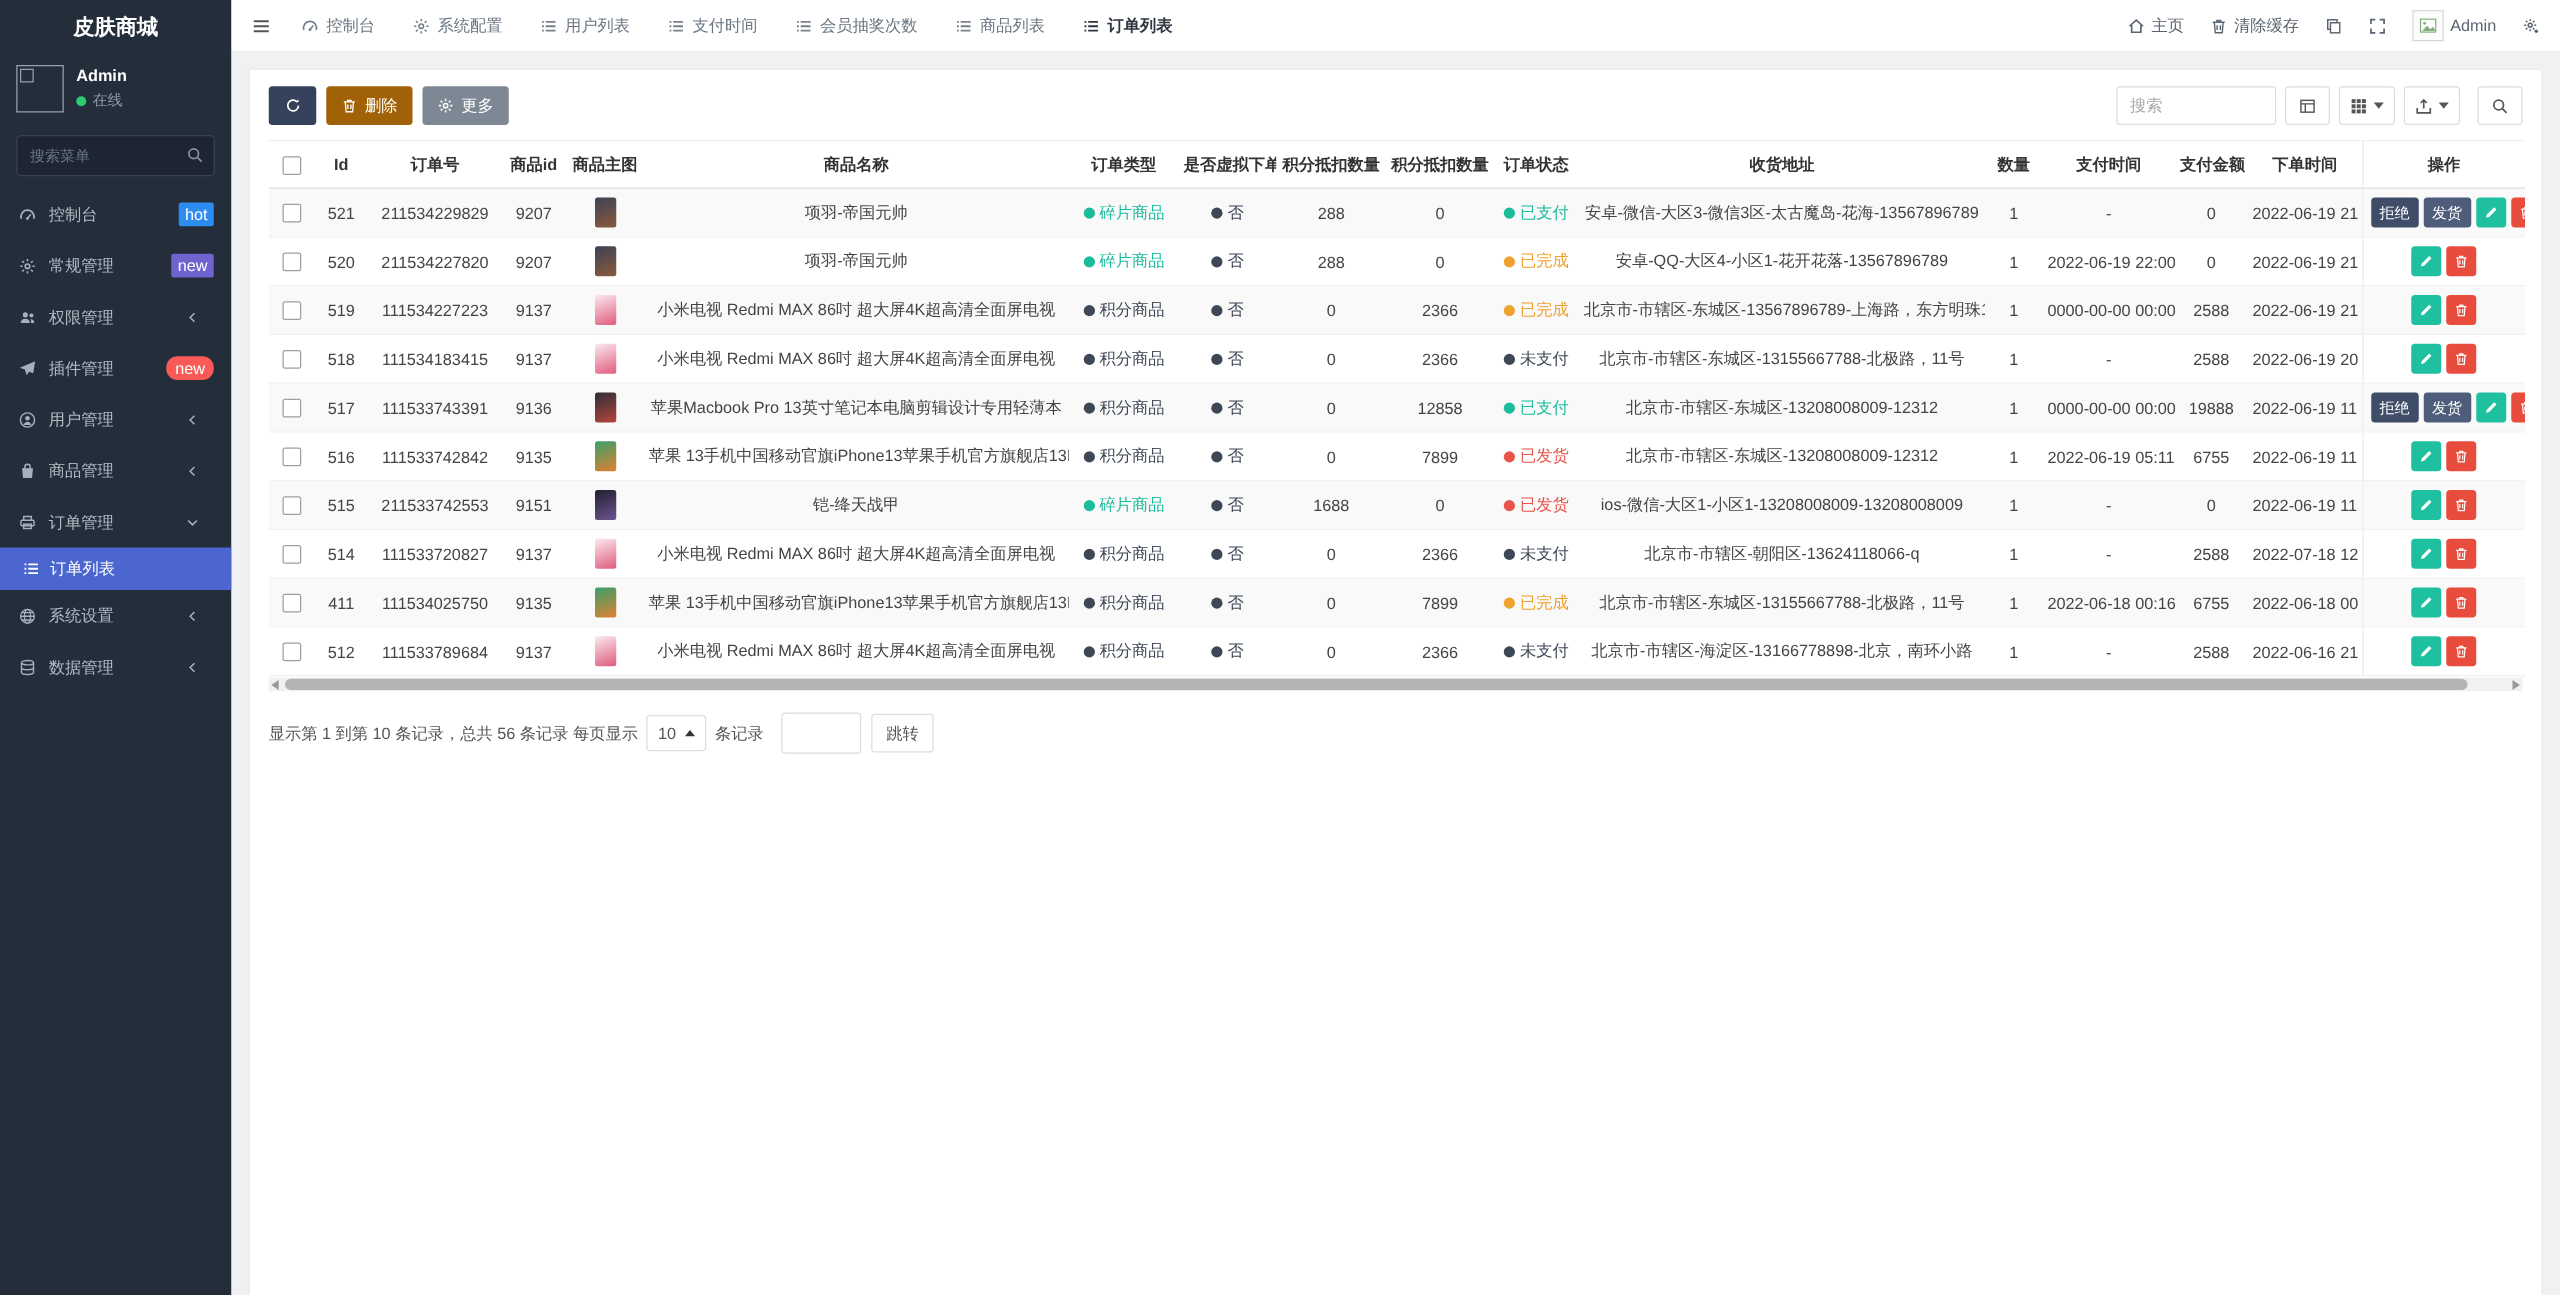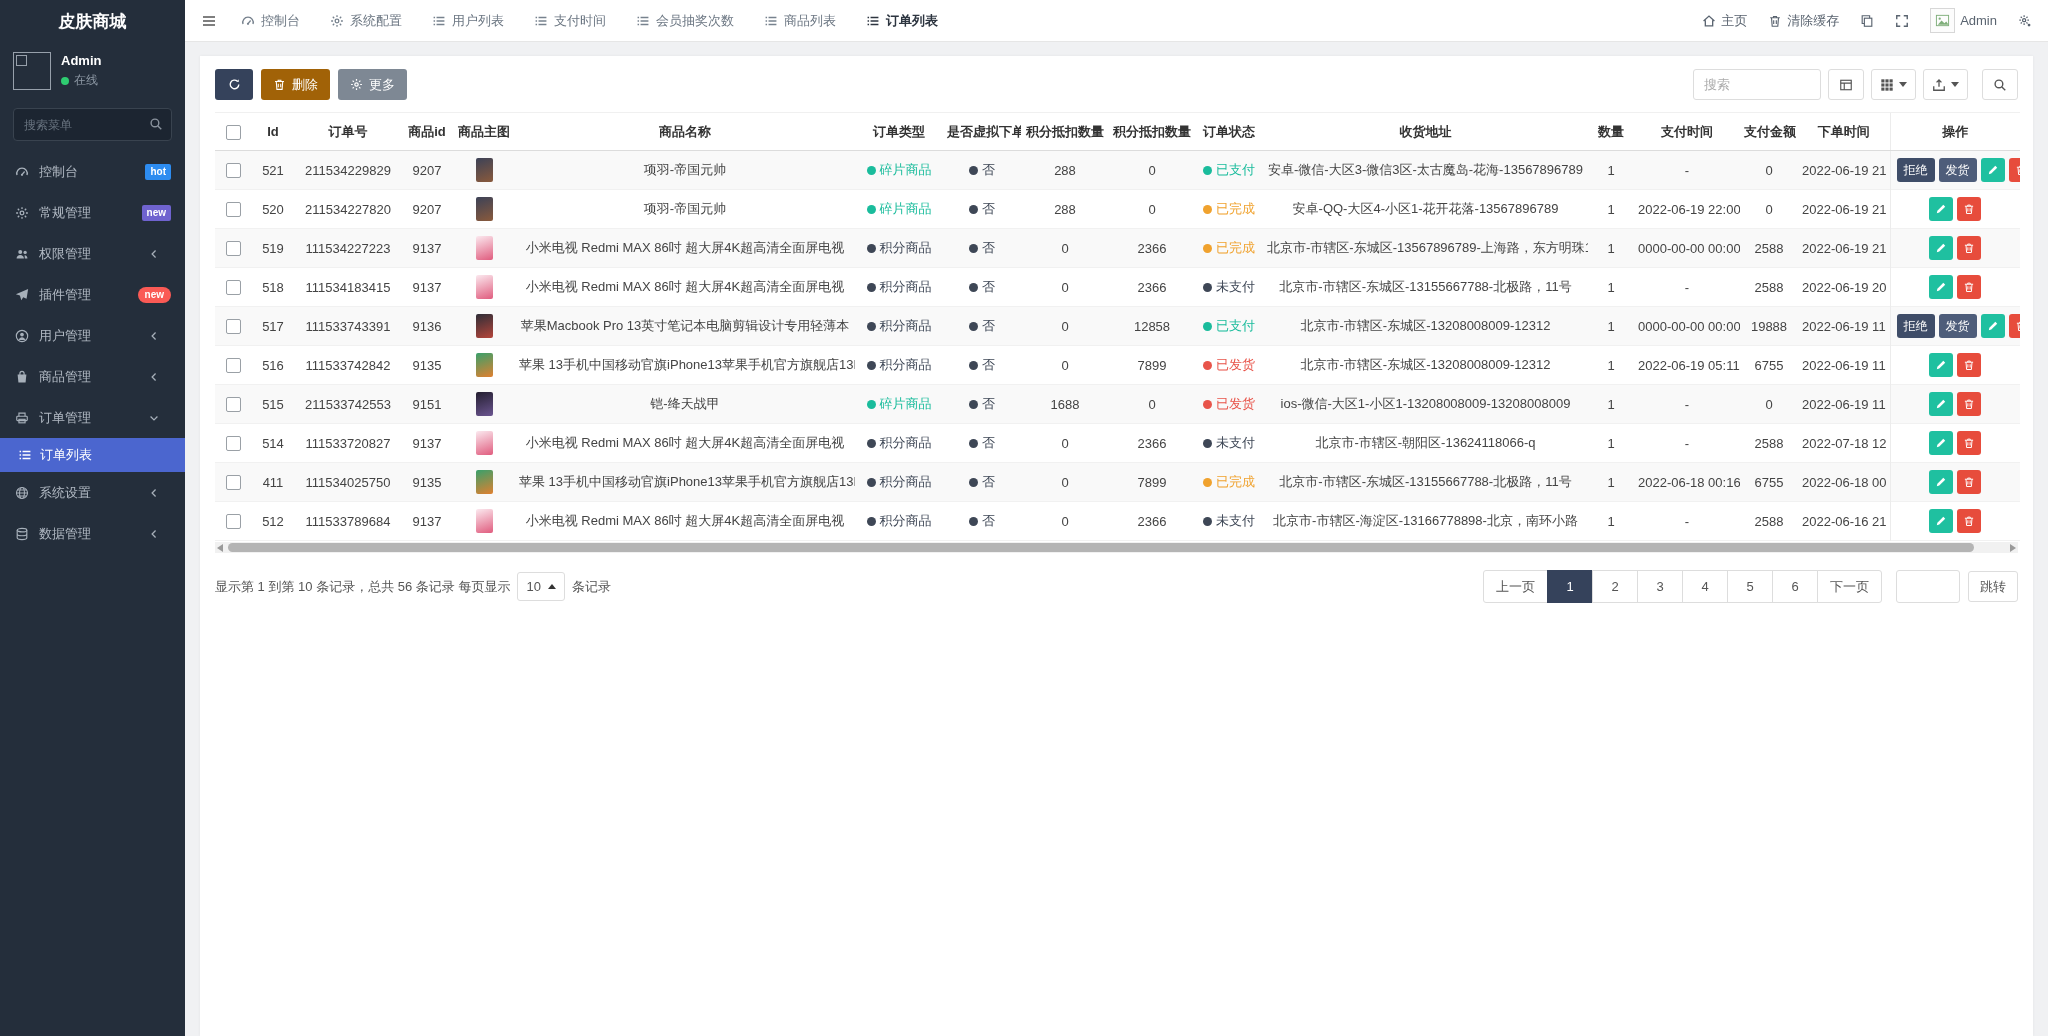--- a/index.html
+++ b/index.html
@@ -19,21 +19,21 @@
   .ustatus .dot{width:8px;height:8px;border-radius:50%;background:#2ecc71;margin-right:5px}
   .sside{margin:8px 13px 10px;position:relative}
   .sside input{width:100%;height:33px;box-sizing:border-box;background:#1c2531;border:1px solid #39434f;
        border-radius:4px;color:#aab3bd;padding:0 30px 0 10px;font-size:12px;outline:none;
        font-family:inherit}
   .sside input::placeholder{color:#68737f}
   .sside .ic{position:absolute;right:9px;top:9px;color:#8a939e}
   .side-item{height:41px;display:flex;align-items:center;padding:0 14px;color:#b2bac4;cursor:pointer}
   .side-item .ic{width:16px;margin-right:9px;color:#a7b0ba}
   .side-item .lbl{font-size:13px}
-  .badge{margin-left:auto;font-size:10px;line-height:1;padding:3px 5px;border-radius:2px;color:#fff;font-weight:bold}
+  .badge{margin-left:auto;font-size:13px;line-height:1;padding:3px 5px;border-radius:2px;color:#fff;font-weight:normal}
   .badge.blue{background:#2d8cf0}
   .badge.purple{background:#6f63cf}
   .badge.red{background:#fa5a55;border-radius:9px;padding:3px 7px}
   .chev{margin-left:auto;color:#8a939e}
   .chev svg{width:10px;height:10px}
   .sub-item{height:34px;display:flex;align-items:center;padding:0 14px 0 17px;color:#b2bac4;cursor:pointer}
   .sub-item .ic{width:15px;margin-right:8px}
   .sub-item.active{background:#4b66cf;color:#fff}
   
   .topbar{position:absolute;left:185px;right:0;top:0;height:42px;background:#fff;
@@ -794,27 +794,17 @@
       <span class="harrow r"></span>
     </div>
 
     <div class="pager">
       <span>显示第 1 到第 10 条记录，总共 56 条记录 每页显示</span>
       <span class="psize">
         <span>10</span>
         <span class="caret up"></span>
       </span>
       <span>条记录</span>
-      <div class="pages" id="pages">
-          <span class="pbtn">上一页</span>
-          <span class="pbtn active">1</span>
-          <span class="pbtn">2</span>
-          <span class="pbtn">3</span>
-          <span class="pbtn">4</span>
-          <span class="pbtn">5</span>
-          <span class="pbtn">6</span>
-          <span class="pbtn last">下一页</span>
-        </div>
       <input class="jump-input" style="">
       <button class="jump-btn">跳转</button>
     </div>
   </div>
 </main>
 
 </body></html>

